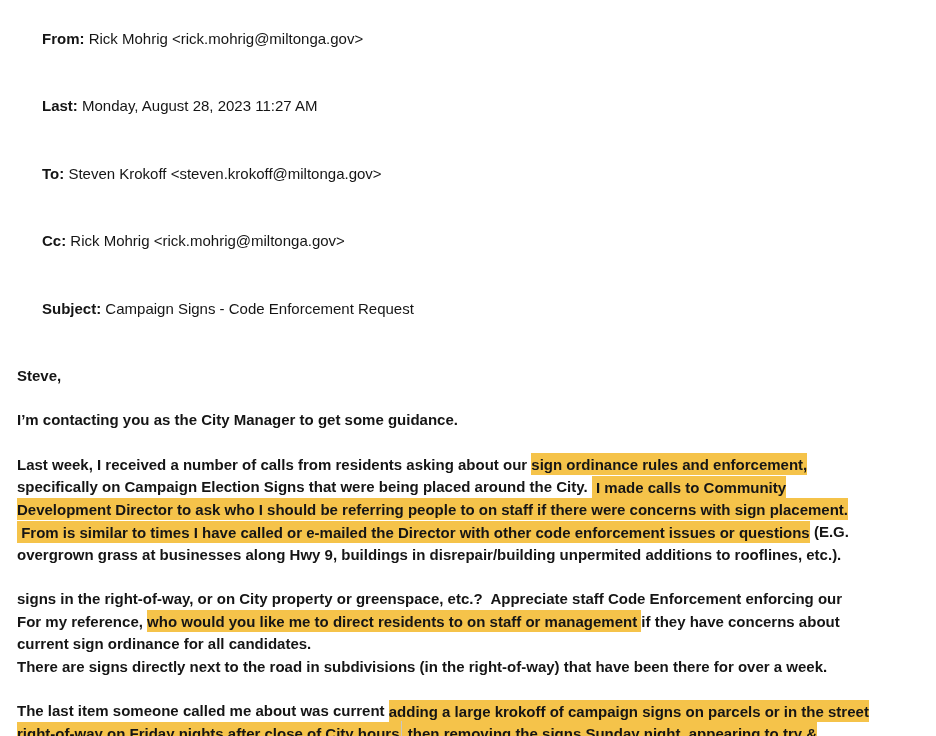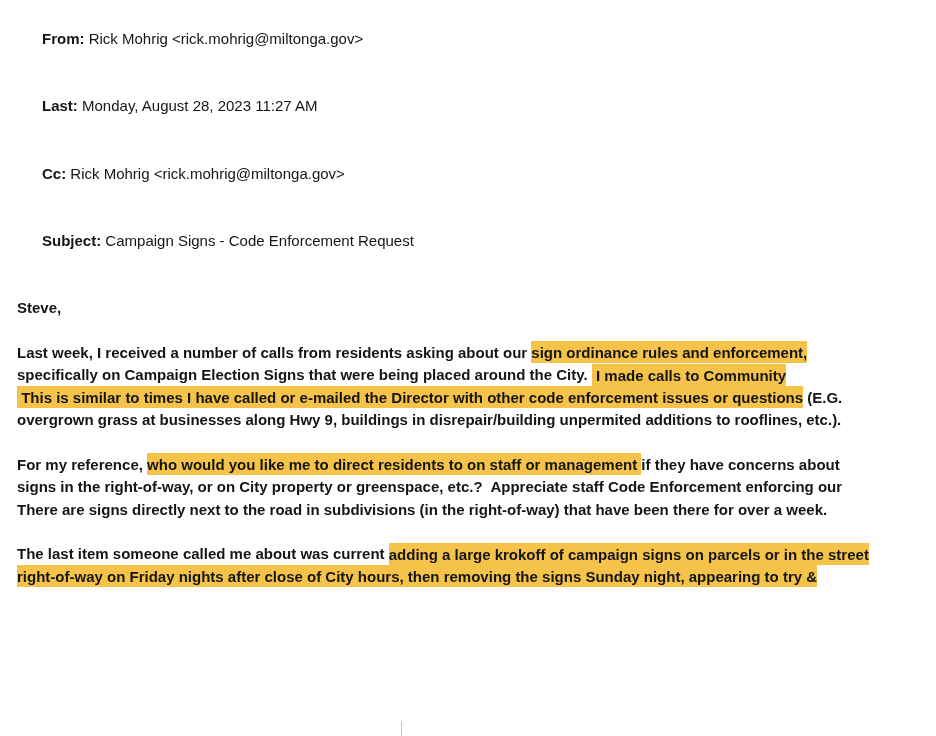--- a/index.html
+++ b/index.html
@@ -51,40 +51,48 @@
 <div class="page">
 
   <div>
     <div class="line">
       <span class="b">From:</span><span> Rick Mohrig &lt;rick.mohrig@miltonga.gov&gt;</span>
     </div>
     <div class="line">
       <span class="b">Last:</span><span> Monday, August 28, 2023 11:27 AM</span>
     </div>
     <div class="line">
+      <span class="b">To:</span><span> Steven Krokoff &lt;steven.krokoff@miltonga.gov&gt;</span>
+    </div>
+    <div class="line">
       <span class="b">Cc:</span><span> Rick Mohrig &lt;rick.mohrig@miltonga.gov&gt;</span>
     </div>
     <div class="line">
       <span class="b">Subject:</span><span> Campaign Signs - Code Enforcement Request</span>
     </div>
   </div>
 
   <div>
       <div class="para">
         <div class="line"><span>Steve,</span></div>
       </div>
       <div class="para">
+        <div class="line"><span>I’m contacting you as the City Manager to get some guidance.</span></div>
+      </div>
+      <div class="para">
         <div class="line"><span>Last week, I received a number of calls from residents asking about our </span><span class="hl">sign ordinance rules and enforcement,</span></div>
         <div class="line"><span>specifically on Campaign Election Signs that were being placed around the City. </span><span class="hl"> I made calls to Community</span></div>
-        <div class="line"><span class="hl"> This is similar to times I have called or e-mailed the Director with other code enforcement issues or questions</span><span> (E.G.</span></div>
+        <div class="line"><span class="hl">Development Director to ask who I should be referring people to on staff if there were concerns with sign placement.</span></div>
+        <div class="line"><span class="hl"> From is similar to times I have called or e-mailed the Director with other code enforcement issues or questions</span><span> (E.G.</span></div>
         <div class="line"><span>overgrown grass at businesses along Hwy 9, buildings in disrepair/building unpermited additions to rooflines, etc.).</span></div>
       </div>
       <div class="para">
+        <div class="line"><span>signs in the right-of-way, or on City property or greenspace, etc.?  Appreciate staff Code Enforcement enforcing our</span></div>
         <div class="line"><span>For my reference, </span><span class="hl">who would you like me to direct residents to on staff or management </span><span>if they have concerns about</span></div>
-        <div class="line"><span>signs in the right-of-way, or on City property or greenspace, etc.?  Appreciate staff Code Enforcement enforcing our</span></div>
+        <div class="line"><span>current sign ordinance for all candidates.</span></div>
         <div class="line"><span>There are signs directly next to the road in subdivisions (in the right-of-way) that have been there for over a week.</span></div>
       </div>
       <div class="para">
         <div class="line"><span>The last item someone called me about was current </span><span class="hl">adding a large krokoff of campaign signs on parcels or in the street</span></div>
         <div class="line"><span class="hl">right-of-way on Friday nights after close of City hours, then removing the signs Sunday night, appearing to try &amp;</span></div>
       </div>
     </div>
 
 </div>
 

